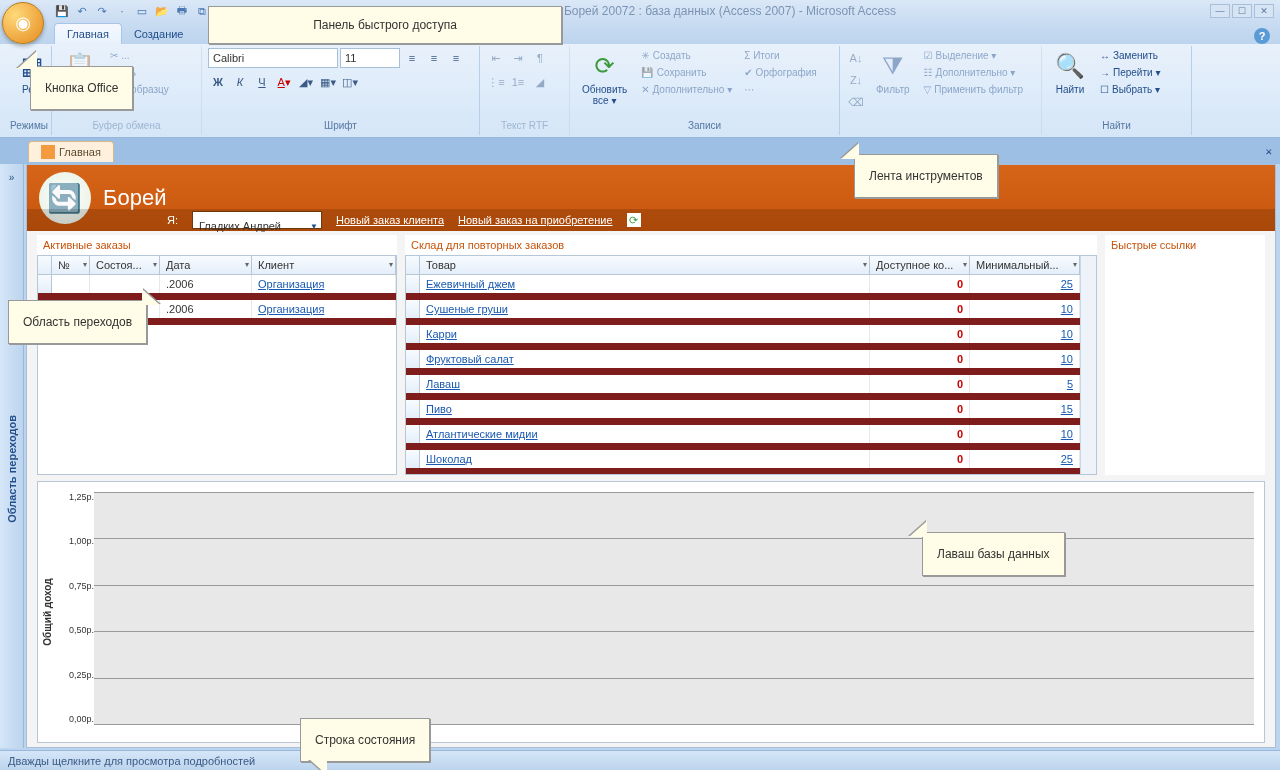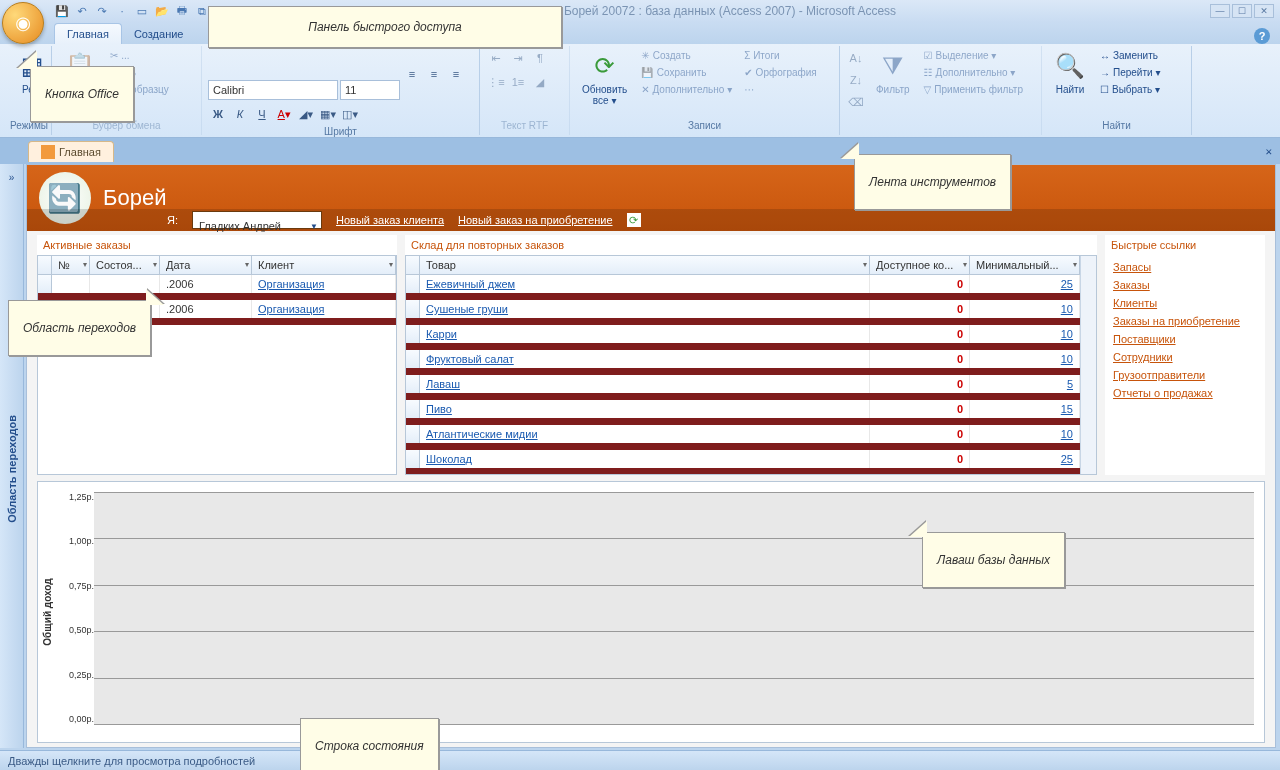--- a/index.html
+++ b/index.html
@@ -23,21 +23,21 @@
 
 .ribbon { height: 94px; background: linear-gradient(#e8f1fb,#d5e6f8); border-bottom:1px solid #98b8db; display:flex; padding:2px 4px; }
 .rgroup { border-right:1px solid #b8cfe8; padding:2px 6px; display:flex; flex-direction:column; justify-content:space-between; position:relative; }
 .rgroup-label { text-align:center; color:#5578a3; font-size:10px; padding:2px 0; }
 .rbody { flex:1; display:flex; gap:4px; align-items:flex-start; }
 .bigbtn { display:flex; flex-direction:column; align-items:center; gap:2px; padding:2px 6px; cursor:pointer; color:#234e8c; }
 .bigbtn .bi { width:32px; height:32px; display:flex; align-items:center; justify-content:center; font-size:24px; }
 .bigbtn .lbl { font-size:10px; text-align:center; line-height:11px; }
 .toolrow { display:flex; gap:2px; align-items:center; }
 .tool { width:20px; height:20px; border:1px solid transparent; display:flex; align-items:center; justify-content:center; font-size:11px; cursor:pointer; color:#3a5a85; }
-.combo { height:20px; border:1px solid #a8bfda; background:#fff; padding:0 4px; display:inline-flex; align-items:center; min-width:60px; font-size:11px;margin-top:32px; }
+.combo { height:20px; border:1px solid #a8bfda; background:#fff; padding:0 4px; display:inline-flex; align-items:center; min-width:60px; font-size:11px; }
 .smallbtn { display:flex; align-items:center; gap:3px; padding:2px 4px; color:#234e8c; font-size:10px; cursor:pointer; }
 .greyed { opacity: .45; }
 
 
 .doctab-bar { height: 26px; background:#9dbfe3; display:flex; align-items:center; padding-left:28px; }
 .doctab { background:#fff0de; border:1px solid #d6b889; border-bottom:none; border-radius:4px 4px 0 0; padding:3px 12px; display:flex; align-items:center; gap:4px; font-size:11px; color:#5a4a2e; }
 .doctab .ico { width:14px; height:14px; background:#f29a3d; display:inline-block; }
 .doctab-close { margin-left:auto; margin-right:8px; color:#234e8c; font-family:monospace; cursor:pointer; }
 
 
@@ -81,21 +81,21 @@
 .chart-area { flex:1; border:1px solid #b7c7d8; background:#fff; position:relative; min-height:190px; }
 .chart-inner { position:absolute; left:56px; right:10px; top:10px; bottom:18px; background:#e8e8e8; }
 .ylabel-v { position:absolute; left:4px; top:50%; transform:translateY(-50%) rotate(180deg); writing-mode:vertical-rl; font-size:10px; font-weight:bold; }
 .yticks { position:absolute; left:28px; top:10px; bottom:18px; width:28px; display:flex; flex-direction:column; justify-content:space-between; text-align:right; font-size:9px; }
 .gridline { position:absolute; left:0; right:0; height:1px; background:#999; }
 
 
 .statusbar { position:absolute; left:0; right:0; bottom:0; height:20px; background:linear-gradient(#d5e6f8,#bcd4ed); border-top:1px solid #98b8db; display:flex; align-items:center; padding:0 8px; color:#3a5a85; font-size:11px; }
 
 
-.callout { position:absolute; background:#fffde7; border:1px solid #999; padding:20px 14px; font-size:12px; color:#333; z-index:50; box-shadow:1px 1px 0 #999;font-style:italic; }
+.callout { position:absolute; background:#fffde7; border:1px solid #999; padding:14px 14px; font-size:12px; color:#333; z-index:50; box-shadow:1px 1px 0 #999; }
 .callout .tail { position:absolute; width:0; height:0; }
 .co1 { left:30px; top:66px; }
 .co1 .tail { left:-14px; top:-16px; border-left:20px solid transparent; border-bottom:18px solid #fffde7; filter:drop-shadow(-1px -1px 0 #999); }
 .co2 { left:208px; top:6px; width:354px; height:38px; display:flex; align-items:center; justify-content:center; z-index:40; }
 .co3 { left:8px; top:300px; }
 .co3 .tail { right:-14px; top:-12px; border-right:18px solid transparent; border-bottom:16px solid #fffde7; filter:drop-shadow(1px -1px 0 #999); }
 .co4 { left:854px; top:154px; }
 .co4 .tail { left:-14px; top:-12px; border-left:18px solid transparent; border-bottom:16px solid #fffde7; filter:drop-shadow(-1px -1px 0 #999); }
 .co5 { left:922px; top:532px; }
 .co5 .tail { left:-14px; top:-12px; border-left:18px solid transparent; border-bottom:16px solid #fffde7; filter:drop-shadow(-1px -1px 0 #999); }
@@ -386,30 +386,20 @@
                   <div class="gc r" style="width:110px"><a href="#">30</a></div>
                 </div>
               </div>
           </div>
           <div class="scrollbar-v"></div>
         </div>
       </div>
 
       <div class="panel p3">
         <div class="panel-title">Быстрые ссылки</div>
-        <div class="links" id="links-body">
-            <a href="#">Запасы</a>
-            <a href="#">Заказы</a>
-            <a href="#">Клиенты</a>
-            <a href="#">Заказы на приобретение</a>
-            <a href="#">Поставщики</a>
-            <a href="#">Сотрудники</a>
-            <a href="#">Грузоотправители</a>
-            <a href="#">Отчеты о продажах</a>
-          </div>
       </div>
     </div>
 
     <div class="chart-area">
       <div class="ylabel-v">Общий доход</div>
       <div class="yticks" id="yticks">
           <div>1,25p.</div>
           <div>1,00p.</div>
           <div>0,75p.</div>
           <div>0,50p.</div>

